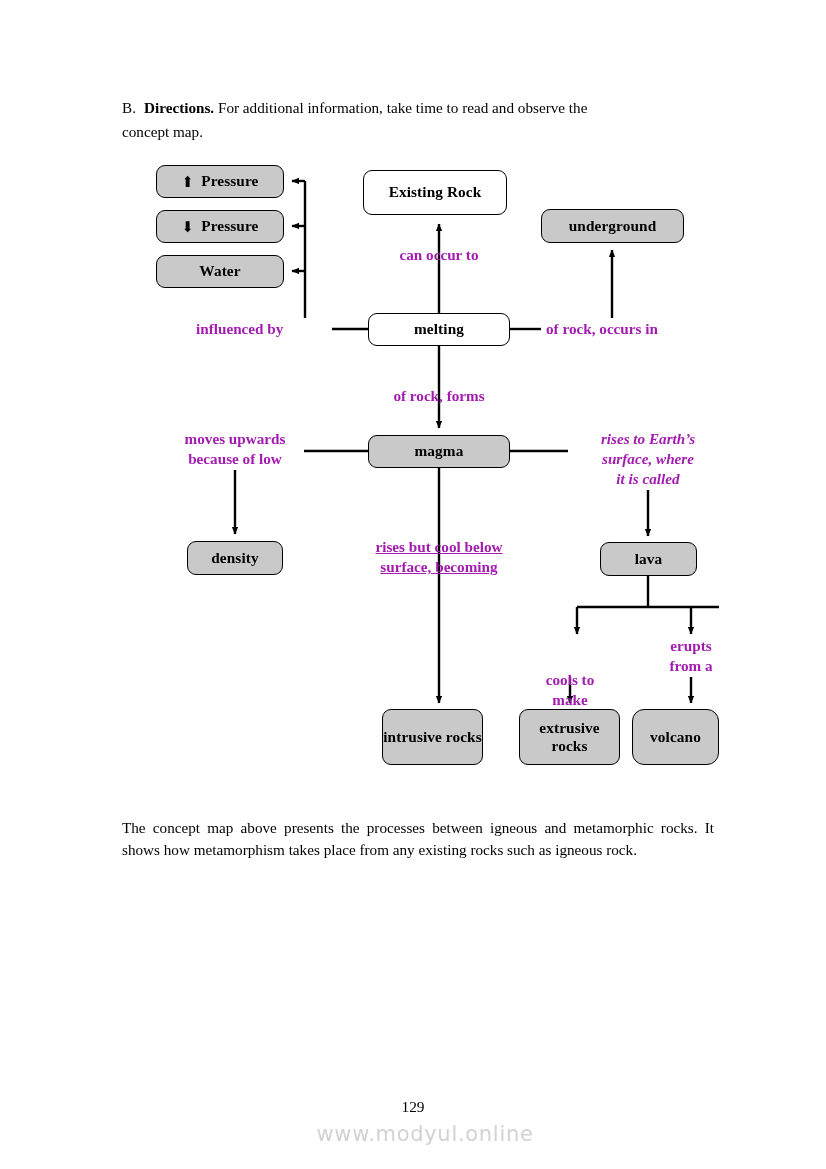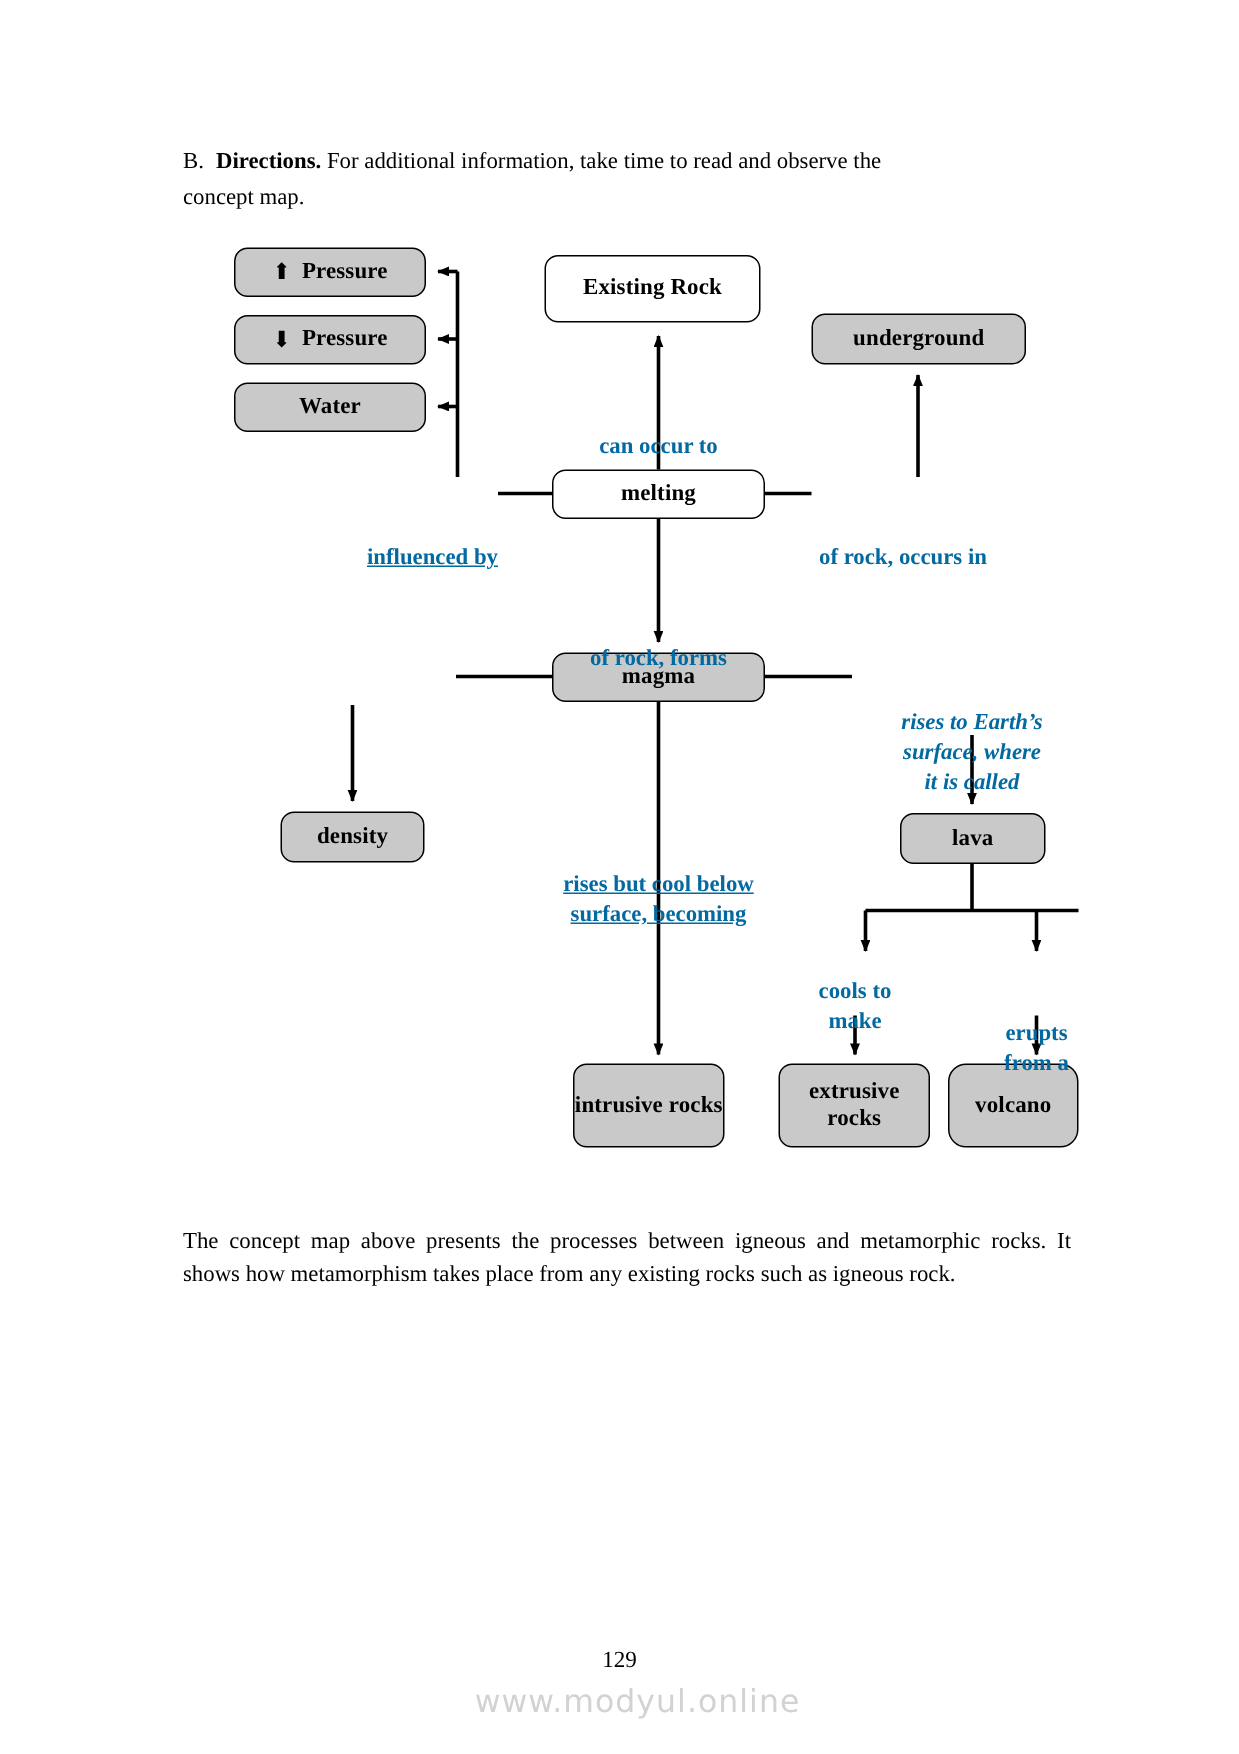--- a/index.html
+++ b/index.html
@@ -93,22 +93,21 @@
   }
 
   
   .edge-label {
     position: absolute;
     font-weight: bold;
     font-size: 15.2px;
     line-height: 1.32;
     text-align: center;
     white-space: pre-line;
-    color: #0369a1;
-    margin-top: 43px;
+    color: #a21caf;
   }
 
   
   .closing {
     position: absolute;
     left: 122px;
     top: 817px;
     width: 592px;
     font-size: 15.2px;
     line-height: 1.45;
@@ -245,35 +244,37 @@
     <span>extrusive
 rocks</span>
   </div>
 
   <div class="node gray" style="left:632px; top:709px; width:87px; height:56px;border-radius:12px;">
     <span>volcano</span>
   </div>
 
   <div class="edge-label" style="left:364px; top:245px; width:150px;">can occur to</div>
 
-  <div class="edge-label" style="left:212px; top:319px; width:120px; text-align:right;text-decoration:underline;">influenced by</div>
+  <div class="edge-label" style="left:196px; top:319px; width:120px; text-align:left;">influenced by</div>
 
   <div class="edge-label" style="left:546px; top:319px; width:160px; text-align:left;">of rock, occurs in</div>
 
   <div class="edge-label" style="left:364px; top:386px; width:150px;">of rock, forms</div>
 
+  <div class="edge-label" style="left:155px; top:429px; width:160px;">moves upwards
+because of low</div>
 
   <div class="edge-label" style="left:573px; top:429px; width:150px;font-style:italic;">rises to Earth’s
 surface, where
 it is called</div>
 
   <div class="edge-label" style="left:345px; top:537px; width:188px;text-decoration:underline;">rises but cool below
 surface, becoming</div>
 
-  <div class="edge-label" style="left:520px; top:608px; width:100px;">cools to
+  <div class="edge-label" style="left:520px; top:670px; width:100px;">cools to
 make</div>
 
   <div class="edge-label" style="left:641px; top:636px; width:100px;">erupts
 from a</div>
 
 </div>
 
 <div class="closing">The concept map above presents the processes between igneous and metamorphic rocks. It shows how metamorphism takes place from any existing rocks such as igneous rock.</div>
 
 <div class="page-number">129</div>

